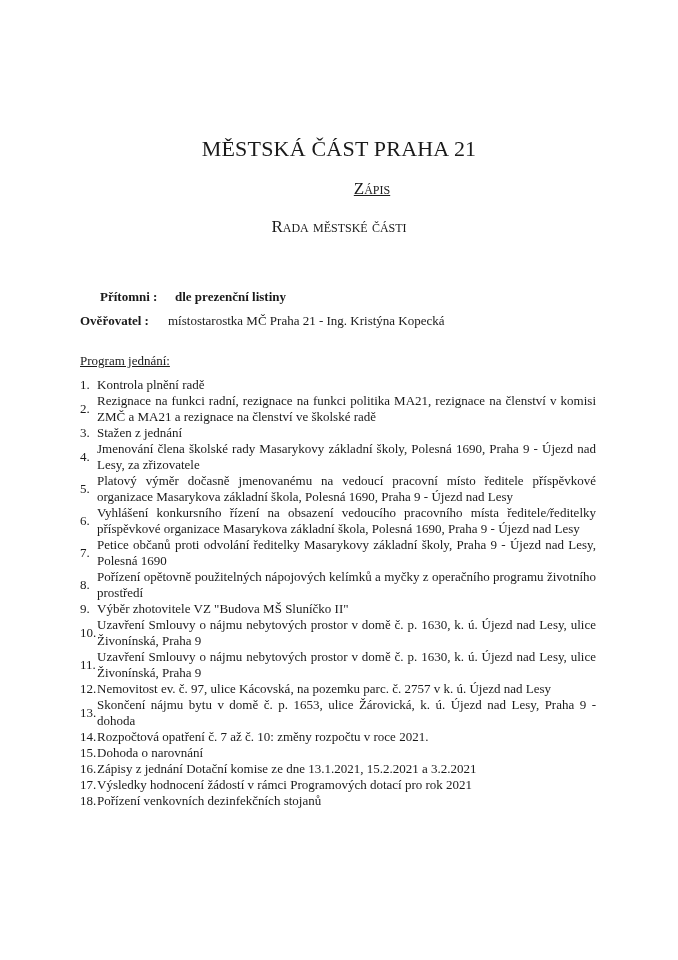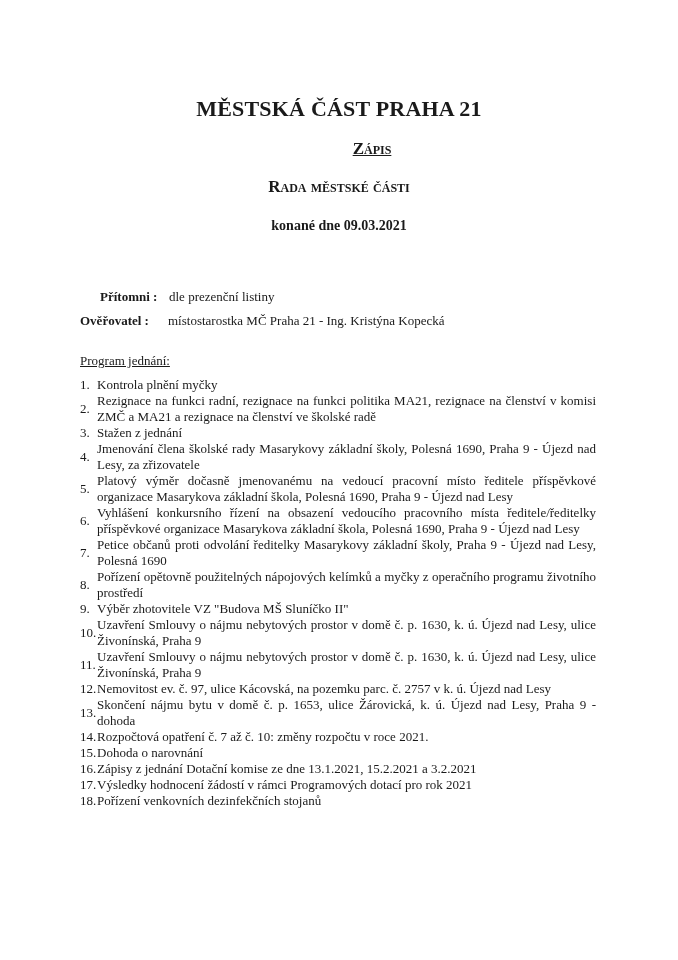--- a/index.html
+++ b/index.html
@@ -1,61 +1,60 @@
 <!DOCTYPE html>
 <html><head>
   <meta charset="utf-8">
   <style>
     html, body { margin: 0; padding: 0; background: #ffffff; }
     body { width: 678px; height: 960px; position: relative; overflow: hidden;
            font-family: "Liberation Serif", "DejaVu Serif", serif; color: #1a1a1a; }
-    .center { position: absolute; left: 0; width: 678px; text-align: center; font-weight: bold; }
+    .center { position: absolute; left: 0; width: 678px; text-align: center; font-weight: normal; margin-top: 40px; }
     .t1 { top: 96px; font-size: 22px; letter-spacing: 0.2px; }
     .t2 { top: 139px; font-size: 17px; text-decoration: underline; font-variant: small-caps; padding-left: 33px; }
     .t3 { top: 177px; font-size: 17px; font-variant: small-caps; }
     .t4 { top: 218px; font-size: 14px; line-height: 16px; }
     .meta { position: absolute; left: 80px; font-size: 13px; }
     .meta b { font-weight: bold; }
     .meta .val { position: absolute; white-space: nowrap; }
     .m1 { top: 289px; margin-left: 20px; }
-    .m1 .val { left: 69px; }
+    .m1 .val { left: 75px; font-weight: bold; }
     .m2 { top: 313px; }
     .m2 .val { left: 88px; }
     .prog { position: absolute; left: 80px; top: 353px; font-size: 13px; font-weight: normal; text-decoration: underline; }
     .list { position: absolute; left: 80px; top: 377px; width: 516px; font-size: 13px; line-height: 16px; }
     .item { display: flex; align-items: center; }
     .num { width: 17px; flex: none; }
     .txt { flex: 1; text-align: justify; }
     .txt.nj { text-align: left; }
   </style>
 </head>
 <body>
 
 <div class="center t1">MĚSTSKÁ ČÁST PRAHA 21</div>
 <div class="center t2">Zápis</div>
 <div class="center t3">Rada městské části</div>
 <div class="center t4">
-  <div>konané dne 09.03.2021</div>
 </div>
 
 <div class="meta m1">
   <b>Přítomni :</b>
   <span class="val">dle prezenční listiny</span>
 </div>
 <div class="meta m2">
   <b>Ověřovatel :</b>
   <span class="val">místostarostka MČ Praha 21 - Ing. Kristýna Kopecká</span>
 </div>
 
 <div class="prog">Program jednání:</div>
 
 <div class="list" id="agenda">
     <div class="item">
       <span class="num">1.</span>
-      <span class="txt nj">Kontrola plnění myčky</span>
+      <span class="txt nj">Kontrola plnění radě</span>
     </div>
     <div class="item">
       <span class="num">2.</span>
       <span class="txt">Rezignace na funkci radní, rezignace na funkci politika MA21, rezignace na členství v komisi ZMČ a MA21 a rezignace na členství ve školské radě</span>
     </div>
     <div class="item">
       <span class="num">3.</span>
       <span class="txt nj">Stažen z jednání</span>
     </div>
     <div class="item">

